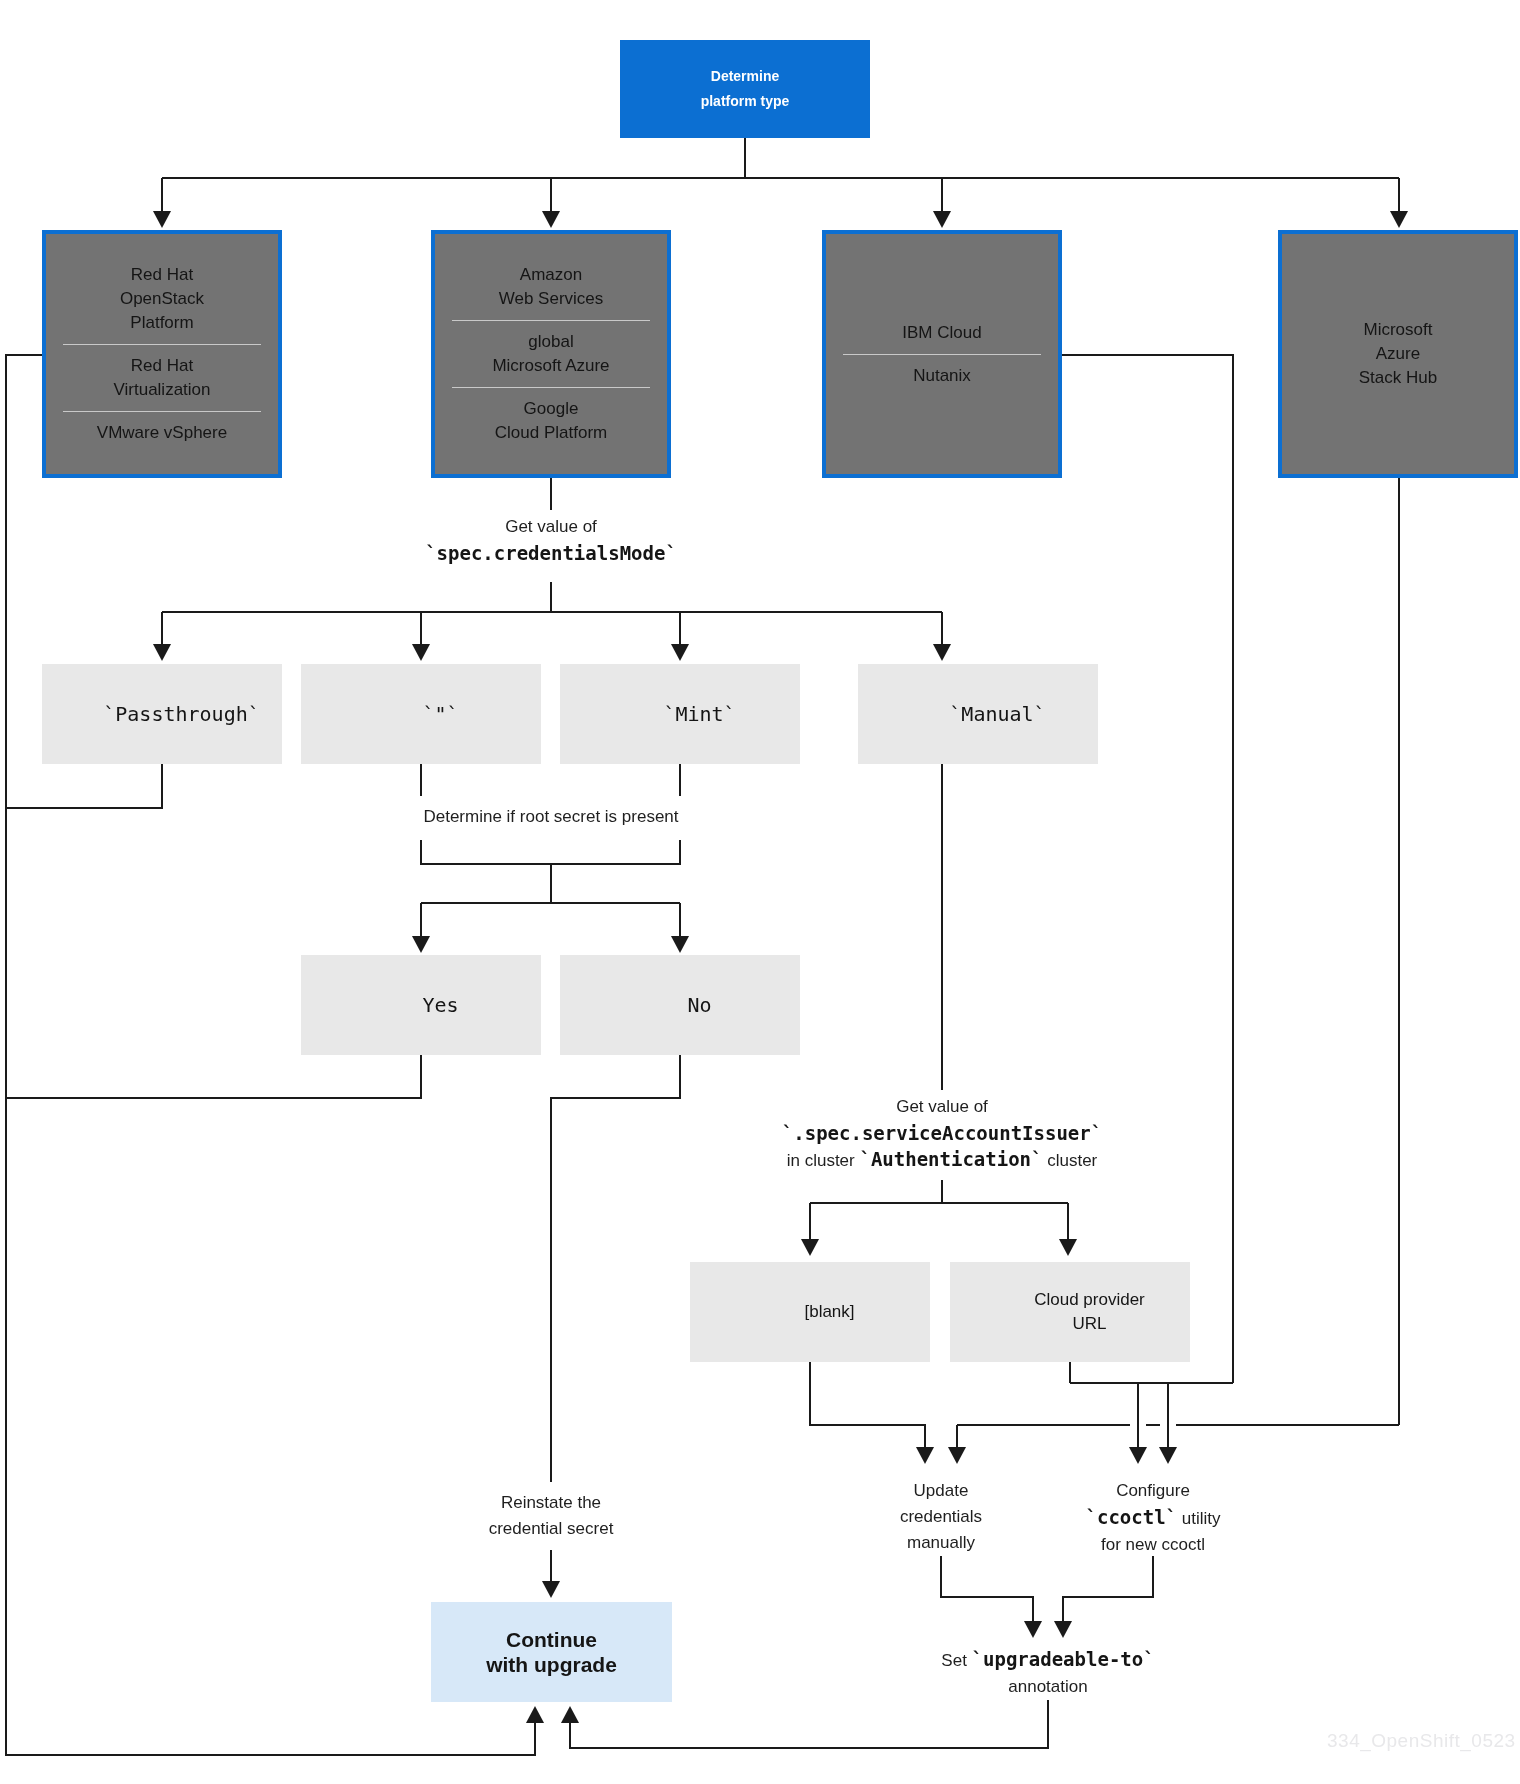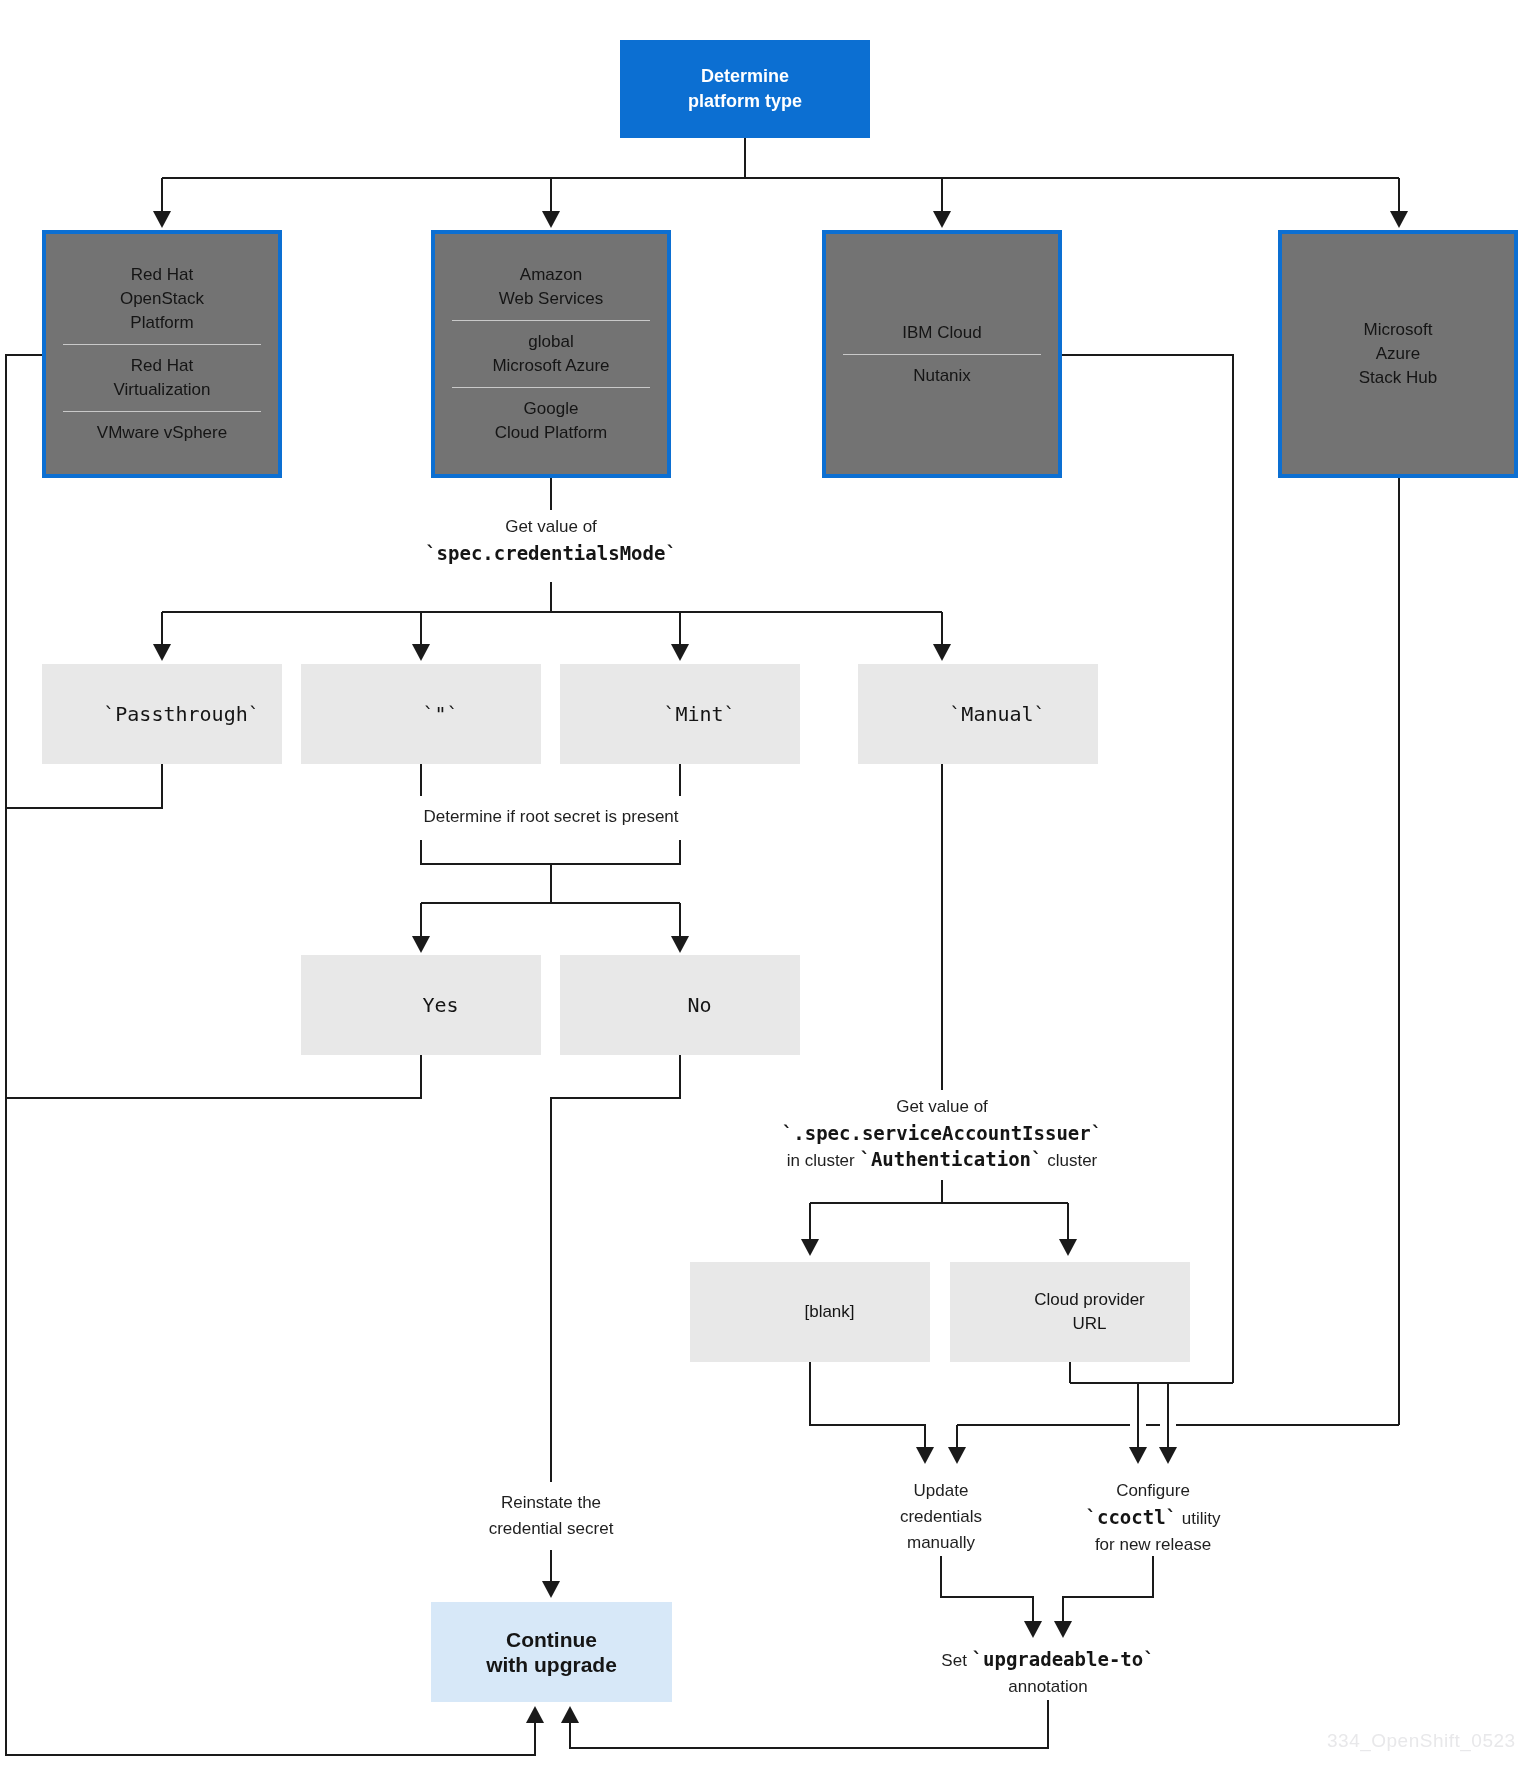--- a/index.html
+++ b/index.html
@@ -5,21 +5,21 @@
   html,body{margin:0;padding:0;background:#ffffff;}
   #canvas{position:relative;width:1520px;height:1784px;background:#ffffff;overflow:hidden;
           font-family:"Liberation Sans",sans-serif;color:#151515;}
   svg.wires{position:absolute;left:0;top:0;z-index:1;}
   .node{position:absolute;z-index:2;box-sizing:border-box;display:flex;flex-direction:column;
         align-items:center;justify-content:center;text-align:center;}
   .pbox{width:240px;height:248px;background:#737373;border:4px solid #0c6fd2;}
   .pbox .item{font-size:17px;line-height:24px;font-weight:500;white-space:pre-line;}
   .divider{width:85%;height:1px;background:#c9c9c9;margin:9px auto;}
   .titlebox{left:620px;top:40px;width:250px;height:98px;background:#0c6fd2;color:#ffffff;
-            font-size:18px;line-height:25px;font-weight:600;white-space:pre-line;}
+            font-size:14px;line-height:25px;font-weight:600;white-space:pre-line;}
   .gbox{width:240px;height:100px;background:#e8e8e8;padding-left:39px;}
   .gbox .code-label{font-family:"DejaVu Sans Mono",monospace;font-size:20px;font-weight:500;}
   .gbox .sans-label{font-size:17px;line-height:24px;font-weight:500;white-space:pre-line;}
   .contbox{left:431px;top:1602px;width:241px;height:100px;background:#d7e8f8;
            font-size:21px;line-height:25px;font-weight:700;white-space:pre-line;}
   .flabel{position:absolute;z-index:2;transform:translateX(-50%);text-align:center;
           font-size:17px;line-height:26px;font-weight:400;color:#1f1f1f;white-space:nowrap;}
   .flabel .ml{white-space:pre-line;}
   .flabel .code{font-family:"DejaVu Sans Mono",monospace;font-weight:700;font-size:19px;color:#151515;}
   .watermark{position:absolute;z-index:2;left:1327px;top:1730px;font-size:19px;letter-spacing:.5px;
@@ -151,21 +151,21 @@
 
   <div class="flabel" style="left:941px;top:1478px;">
     <div class="ml">Update
 credentials
 manually</div>
   </div>
 
   <div class="flabel" style="left:1153px;top:1478px;">
     <div>Configure</div>
     <div><span class="code">`ccoctl`</span><span> utility</span></div>
-    <div>for new release</div>
+    <div>for new ccoctl</div>
   </div>
 
   <div class="flabel" style="left:551px;top:1490px;">
     <div class="ml">Reinstate the
 credential secret</div>
   </div>
 
   <div class="flabel" style="left:1048px;top:1646px;">
     <div><span>Set </span><span class="code">`upgradeable-to`</span></div>
     <div>annotation</div>

